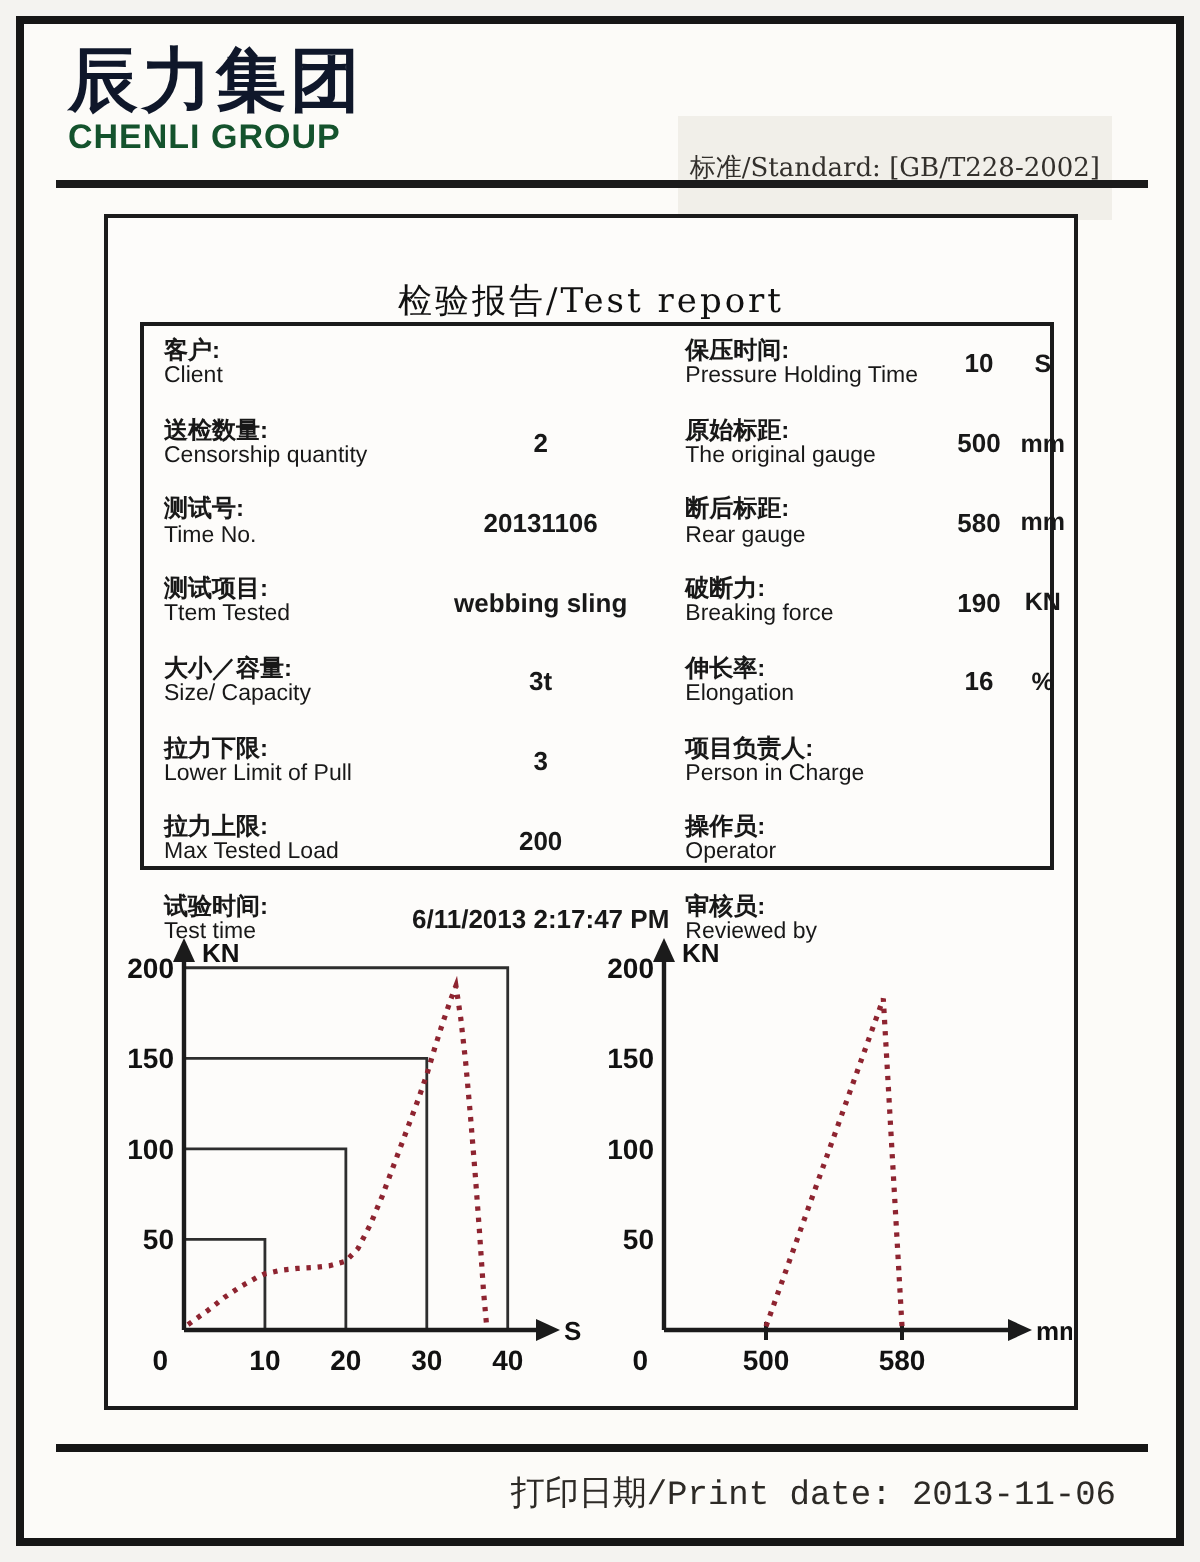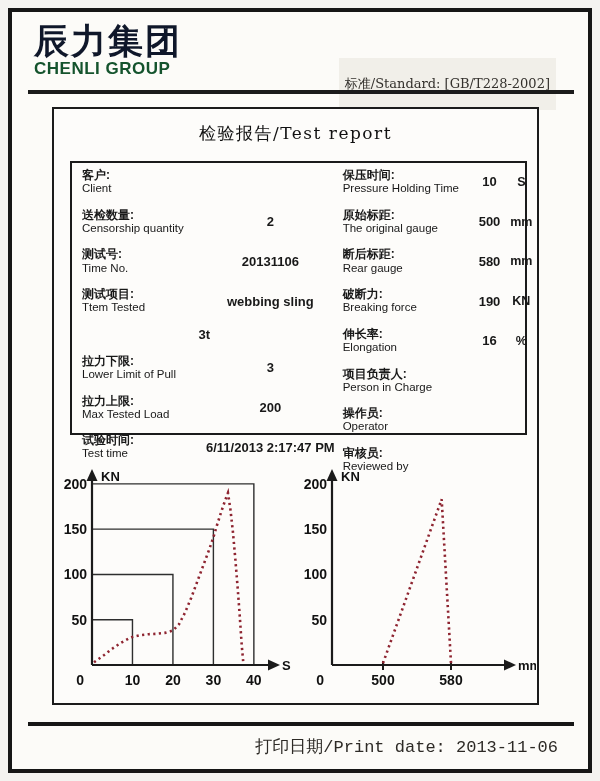--- a/index.html
+++ b/index.html
@@ -27,21 +27,21 @@
     font-family:"DejaVu Serif", serif;font-size:13px;color:#33302c;
     background:#f1efe9;padding:17px 6px;
   }
   .header-rule{position:absolute;left:16px;right:14px;top:78px;height:4px;background:#1b1b1b;}
   
   .report-box{
     position:absolute;left:40px;top:95px;width:487px;height:598px;
     border:2.5px solid #1b1b1b;box-sizing:border-box;background:#fdfcfa;
   }
   .report-title{
-    text-align:center;margin-top:13px;
+    text-align:center;margin-top:30px;
     font-family:"DejaVu Serif", serif;font-size:17px;letter-spacing:1.5px;color:#111;
   }
   
   .info-table{
     position:absolute;left:16px;top:52px;width:457px;height:274px;
     border:2.5px solid #1b1b1b;box-sizing:border-box;
     display:flex;padding:5px 2px;
   }
   .tcol{flex:1;display:flex;flex-direction:column;justify-content:space-between;gap:12px;}
   .trow{display:flex;align-items:center;height:31px;}
@@ -107,20 +107,24 @@
             <div class="tvalue">20131106</div>
           </div>
           <div class="trow">
             <div class="tlabel">
               <div class="zh">测试项目:</div>
               <div class="en">Ttem Tested</div>
             </div>
             <div class="tvalue">webbing sling</div>
           </div>
           <div class="trow">
+            <div class="tlabel">
+              <div class="zh">大小／容量:</div>
+              <div class="en">Size/ Capacity</div>
+            </div>
             <div class="tvalue">3t</div>
           </div>
           <div class="trow">
             <div class="tlabel">
               <div class="zh">拉力下限:</div>
               <div class="en">Lower Limit of Pull</div>
             </div>
             <div class="tvalue">3</div>
           </div>
           <div class="trow">

